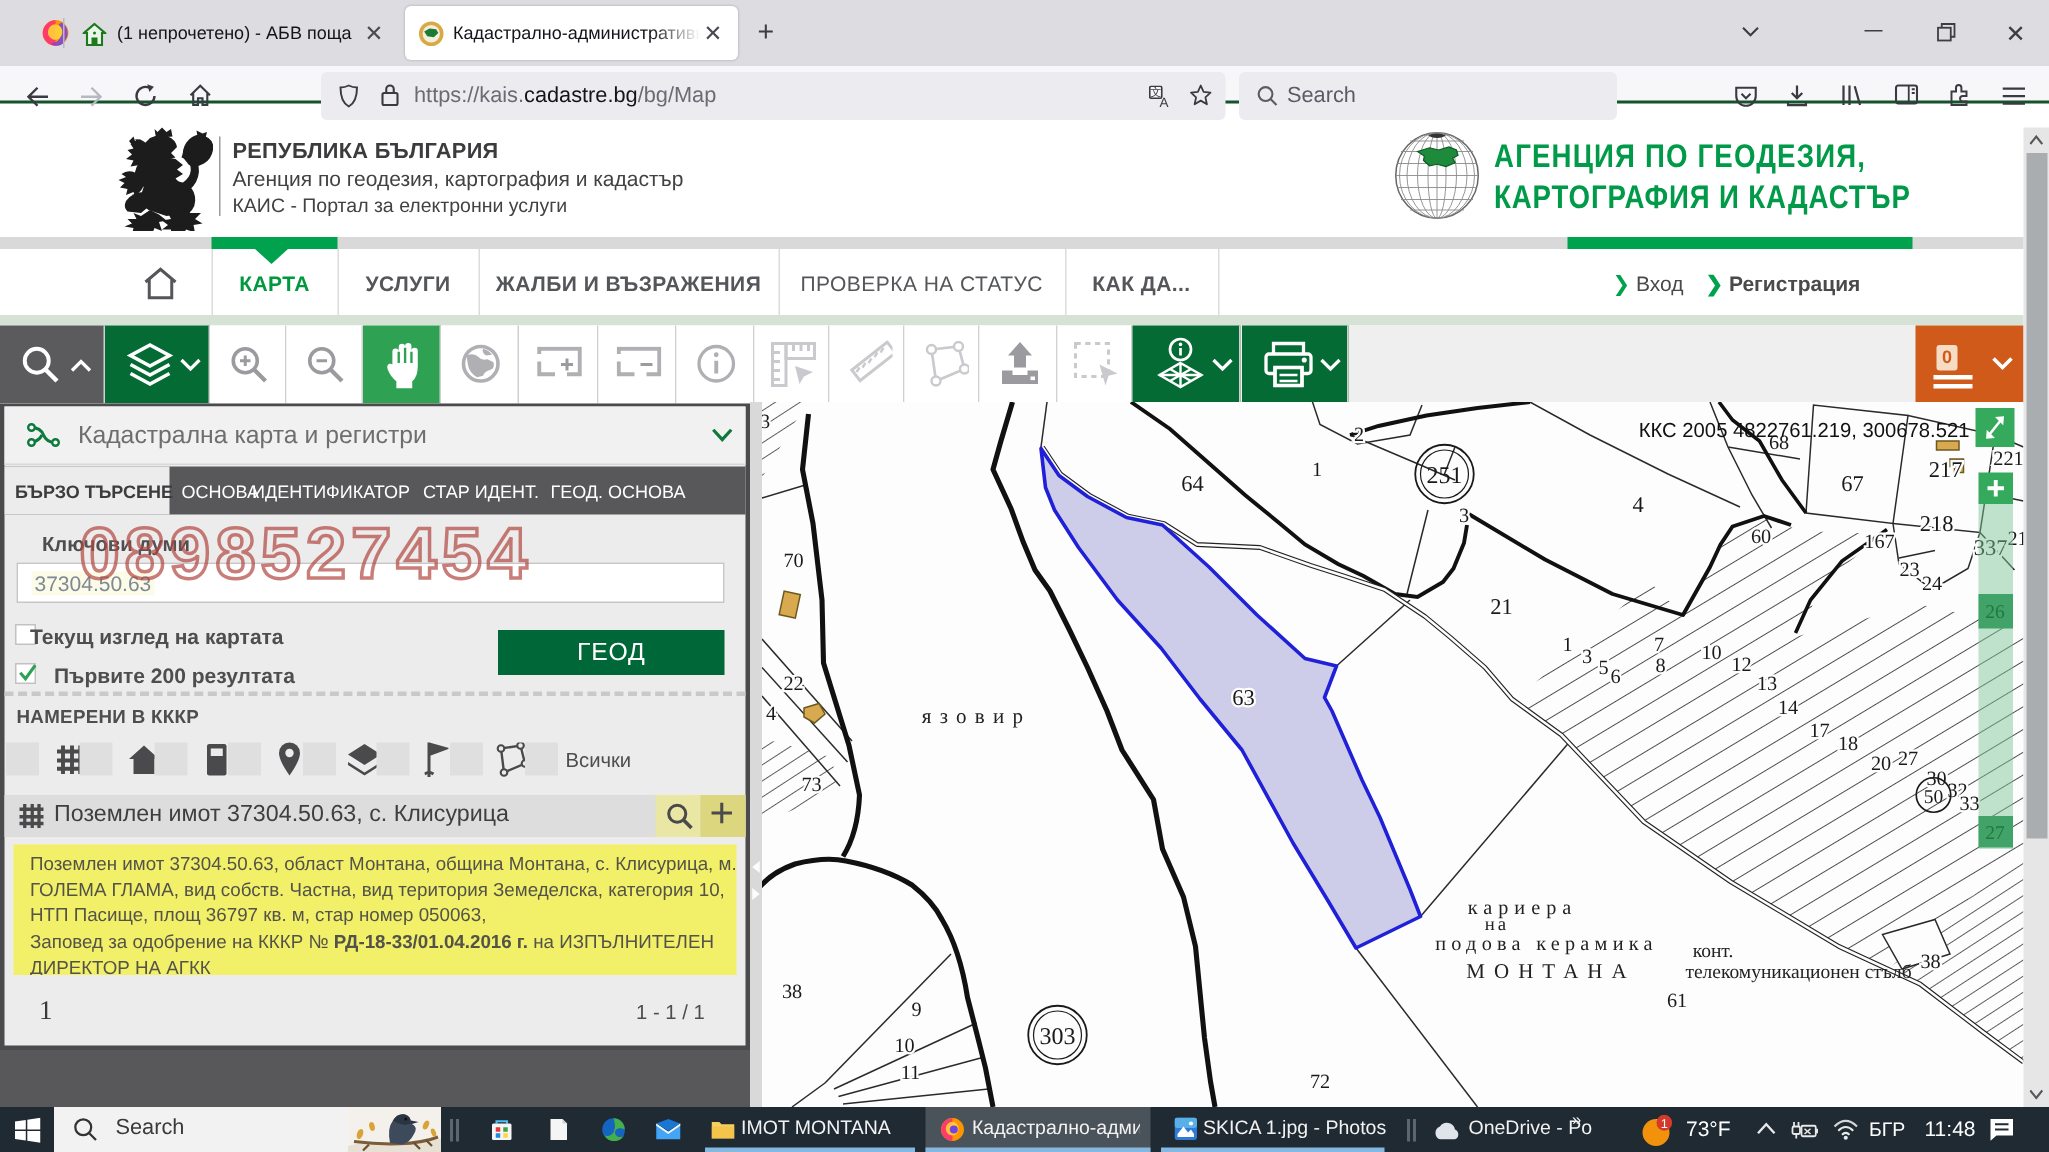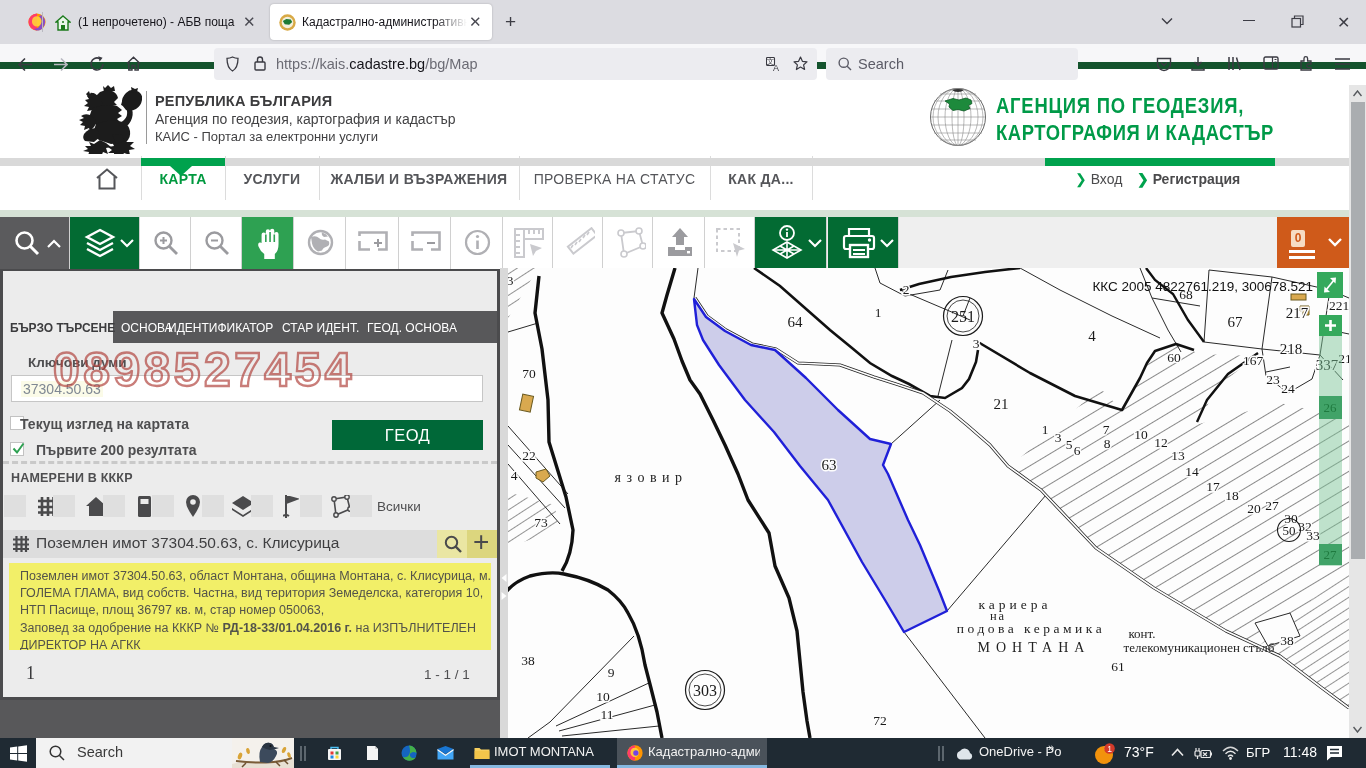--- a/index.html
+++ b/index.html
@@ -1,27 +1,27 @@
 <!DOCTYPE html>
 <html><head>
 <meta charset="utf-8">
 <style>
   * { margin:0; padding:0; box-sizing:border-box; }
   html,body { width:1366px; height:768px; overflow:hidden; font-family:"Liberation Sans", sans-serif; }
   .abs { position:absolute; }
   #stage { position:relative; width:1366px; height:768px; background:#fff; }
   
   #titlebar { position:absolute; left:0; top:0; width:1366px; height:44px; background:#dcdce1; }
-  #navbar { position:absolute; left:0; top:44px; width:1366px; height:25px; background:#f7f7f9; border-bottom:7px solid #14532d; }
+  #navbar { position:absolute; left:0; top:44px; width:1366px; height:25px; background:#f7f7f9; border-bottom:2px solid #14532d; }
   .tab-active { position:absolute; left:270px; top:4px; width:222px; height:36px; background:#fff; border-radius:4px; box-shadow:0 0 2px rgba(0,0,0,.25); }
   .urlfield { position:absolute; background:#ececf0; border-radius:4px; }
   
   #siteheader { position:absolute; left:0; top:85px; width:1349px; height:73px; background:#fff; }
   #graybar { position:absolute; left:0; top:158px; width:1349px; height:8px; background:#d9d9d9; z-index:5; }
-  #mainnav { position:absolute; left:0; top:156px; width:1138px; height:44px; background:#fff; }
+  #mainnav { position:absolute; left:0; top:166px; width:1138px; height:44px; background:#fff; }
   #palegreen { position:absolute; left:0; top:210px; width:1349px; height:7px; background:#d6e2d6; }
   #toolbar { position:absolute; left:0; top:217px; width:1349px; height:52px; background:#efefef; }
   .tbtn { position:absolute; top:0; height:52px; background:#fff; border-right:1px solid #d0d0d0; }
   
   #panel { position:absolute; left:0; top:269px; width:500px; height:431px; background:#ececec; border:3px solid #4b4b4d; border-top-width:2px; }
   #paneldark { position:absolute; left:0; top:700px; width:500px; height:38px; background:#58585a; }
   
   #map { position:absolute; left:500px; top:268px; width:849px; height:470px; background:#fdfdfd; }
   
   #scrollbar { position:absolute; left:1349px; top:85px; width:17px; height:653px; background:#e6e6e6; }
@@ -618,20 +618,36 @@
 
     <g fill="#fdfdfd">
       <path d="M6.5,306 L1.5,310 L6.5,314 Z"></path>
       <path d="M1.5,324 L6.5,328 L1.5,332 Z"></path>
     </g>
   </svg>
   </div>
 
   <div id="panel"></div>
 
+  <div class="abs" style="left:3px;top:271px;width:494px;height:39px;background:#f1f1f1;border-bottom:1px solid #d8d8d8">
+
+    <svg style="position:absolute;left:15px;top:10px" width="22" height="18" viewBox="0 0 22 18">
+        <path d="M3,4 q6,0 8,5 q2,5 8,5" fill="none" stroke="#0d7a3c" stroke-width="2"></path>
+        <path d="M3,14 q5,-1 7,-5" fill="none" stroke="#0d7a3c" stroke-width="2"></path>
+        <circle cx="3" cy="4" r="2.2" fill="#fff" stroke="#0d7a3c" stroke-width="1.6"></circle>
+        <circle cx="19" cy="14" r="2.2" fill="#fff" stroke="#0d7a3c" stroke-width="1.6"></circle>
+        <circle cx="3" cy="14" r="2.2" fill="#fff" stroke="#0d7a3c" stroke-width="1.6"></circle>
+      </svg>
+
+    <div style="position:absolute;left:49px;top:10px;font-size:16.5px;color:#6e6e70">Кадастрална карта и регистри</div>
+
+    <svg style="position:absolute;left:471px;top:14px" width="15" height="10" viewBox="0 0 15 10">
+        <path d="M1.5,1.5 L7.5,8 L13.5,1.5" fill="none" stroke="#0d7a3c" stroke-width="2.2"></path>
+      </svg>
+  </div>
 
   <div class="abs" style="left:3px;top:311px;width:494px;height:32px;background:#58585a">
 
     <div style="position:absolute;left:0;top:0;width:110px;height:32px;background:#ececec"></div>
     <div style="position:absolute;left:7px;top:10px;font-size:12px;font-weight:bold;color:#3c3c3e">БЪРЗО ТЪРСЕНЕ</div>
     <div style="position:absolute;left:118px;top:10px;font-size:12px;color:#fff">ОСНОВА</div>
     <div style="position:absolute;left:165px;top:10px;font-size:12px;color:#fff">ИДЕНТИФИКАТОР</div>
     <div style="position:absolute;left:279px;top:10px;font-size:12px;color:#fff">СТАР ИДЕНТ.</div>
     <div style="position:absolute;left:364px;top:10px;font-size:12px;color:#fff">ГЕОД. ОСНОВА</div>
   </div>
@@ -813,20 +829,30 @@
       <svg style="position:absolute;left:10px;top:7px" width="16" height="16" viewBox="0 0 18 18">
           <circle cx="9" cy="9" r="8.6" fill="#ff9500"></circle>
           <path d="M9,.5 A8.6,8.6 0 0 0 .5,9 A8.6,8.6 0 0 0 9,17.5 Z" fill="#ff3b6b"></path>
           <path d="M9,3.2 a5,5 0 0 1 4.5,6 a4.8,4.8 0 0 1 -6.5,4 a5.5,5.5 0 0 1 -3,-5.5 a5,5 0 0 1 5,-4.5 z" fill="#ffd23a" opacity=".9"></path>
           <circle cx="10" cy="9" r="3" fill="#7542e5"></circle>
         </svg>
       <div style="position:absolute;left:31px;top:6px;width:112px;font-size:13px;color:#f2f2f2;white-space:nowrap;overflow:hidden">Кадастрално-адми...</div>
       <div style="position:absolute;left:0;top:27px;width:150px;height:3px;background:#85b8e0"></div>
     </div>
 
+    <div style="position:absolute;left:772px;top:0;width:153px;height:30px">
+      <svg style="position:absolute;left:11px;top:7px" width="15" height="15" viewBox="0 0 15 15">
+          <rect width="15" height="15" rx="2" fill="#2f7cd6"></rect>
+          <rect width="15" height="7" fill="#59b0e8" rx="2"></rect>
+          <path d="M2,11 L6,6 L9,10 L11,8 L13,11 L13,13 L2,13 Z" fill="#fff"></path>
+          <circle cx="11" cy="4" r="1.4" fill="#fff"></circle>
+        </svg>
+      <div style="position:absolute;left:30px;top:6px;font-size:13px;color:#f2f2f2;white-space:nowrap">SKICA 1.jpg - Photos</div>
+      <div style="position:absolute;left:2px;top:27px;width:149px;height:3px;background:#85b8e0"></div>
+    </div>
 
     <div style="position:absolute;left:938px;top:8px;width:1.5px;height:15px;background:#5c666e"></div>
     <div style="position:absolute;left:942px;top:8px;width:1.5px;height:15px;background:#5c666e"></div>
 
     <svg style="position:absolute;left:955px;top:10px" width="19" height="12" viewBox="0 0 19 12">
         <path d="M5,11.5 A4.5,4.5 0 0 1 5,3 A5.5,5.5 0 0 1 15,5 A3.5,3.5 0 0 1 15,11.5 Z" fill="#dfe5ea"></path>
       </svg>
 
     <div style="position:absolute;left:979px;top:6px;font-size:13px;color:#f2f2f2">OneDrive - Pо</div>
 

